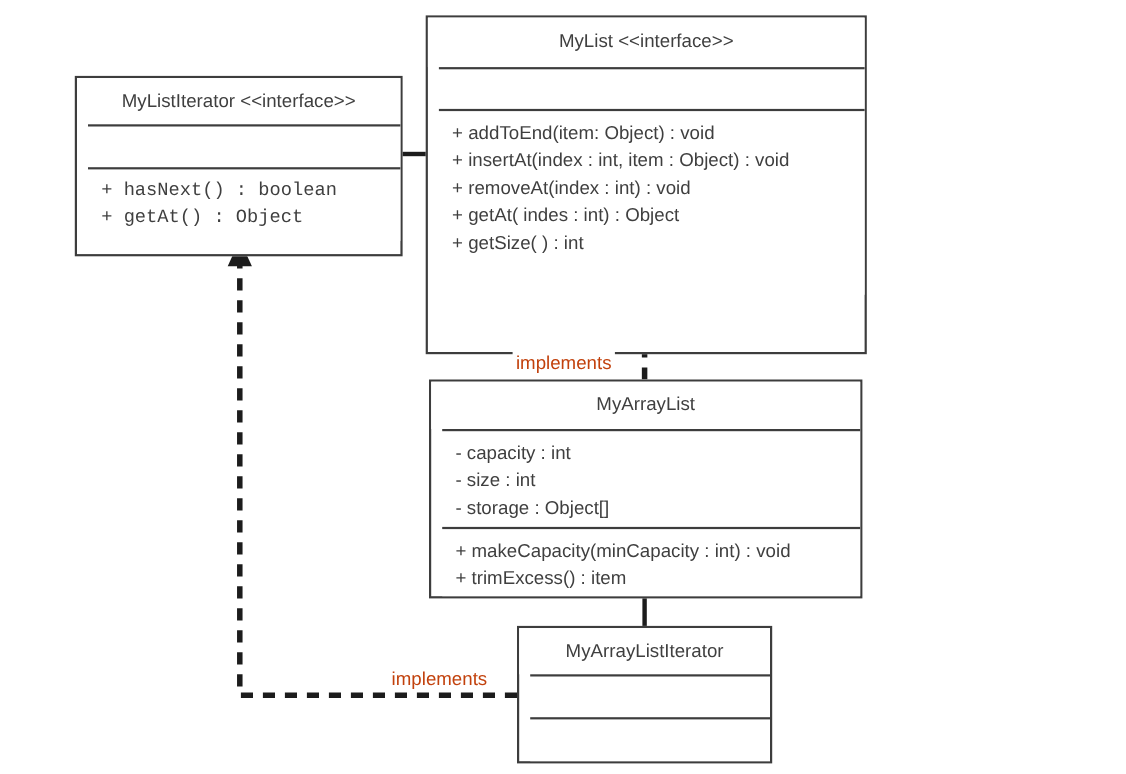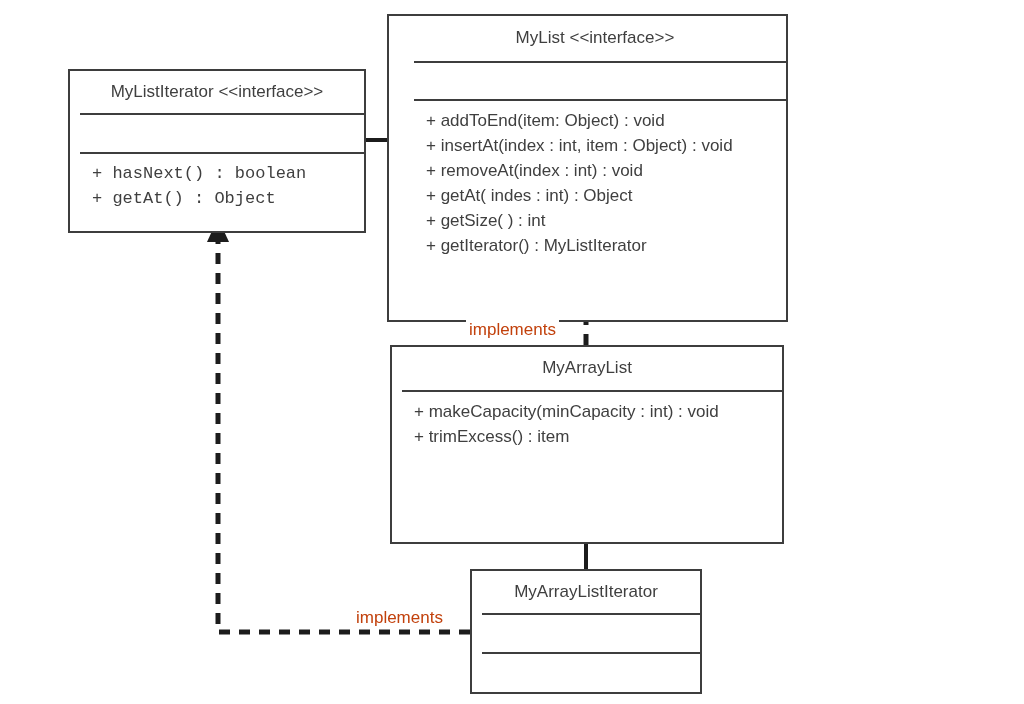--- a/index.html
+++ b/index.html
@@ -64,21 +64,20 @@
   .uml-empty {
     
   }
 
   
   #class-mylist {
     left: 387px;
     top: 14px;
     width: 401px;
     height: 308px;
-    padding-left: 15px;
   }
   #class-mylist .c-title   { height: 45px; }
   #class-mylist .c-attrs   { height: 38px; }
   #class-mylist .c-methods { height: 169px; }
 
   #class-mylistiterator {
     left: 68px;
     top: 69px;
     width: 298px;
     height: 164px;
@@ -188,35 +187,39 @@
 
   <div class="uml-class" id="class-mylist">
     <div class="uml-compartment uml-title c-title">MyList &lt;&lt;interface&gt;&gt;</div>
     <div class="uml-compartment uml-empty c-attrs"></div>
     <div class="uml-compartment uml-members c-methods">
       <div class="uml-member">+ addToEnd(item: Object) : void</div>
       <div class="uml-member">+ insertAt(index : int, item : Object) : void</div>
       <div class="uml-member">+ removeAt(index : int) : void</div>
       <div class="uml-member">+ getAt( indes : int) : Object</div>
       <div class="uml-member">+ getSize( ) : int</div>
-      <div class="uml-member">+ getIterator() : MyListIterator</div>
     </div>
   </div>
 
   <div class="uml-class" id="class-mylistiterator">
     <div class="uml-compartment uml-title c-title">MyListIterator &lt;&lt;interface&gt;&gt;</div>
     <div class="uml-compartment uml-empty c-attrs"></div>
     <div class="uml-compartment uml-members c-methods">
       <div class="uml-member">+ hasNext() : boolean</div>
       <div class="uml-member">+ getAt() : Object</div>
     </div>
   </div>
 
   <div class="uml-class" id="class-myarraylist">
     <div class="uml-compartment uml-title c-title">MyArrayList</div>
+    <div class="uml-compartment uml-members c-attrs">
+      <div class="uml-member">- capacity : int</div>
+      <div class="uml-member">- size : int</div>
+      <div class="uml-member">- storage : Object[]</div>
+    </div>
     <div class="uml-compartment uml-members c-methods">
       <div class="uml-member">+ makeCapacity(minCapacity : int) : void</div>
       <div class="uml-member">+ trimExcess() : item</div>
     </div>
   </div>
 
   <div class="uml-class" id="class-myarraylistiterator">
     <div class="uml-compartment uml-title c-title">MyArrayListIterator</div>
     <div class="uml-compartment uml-empty c-attrs"></div>
     <div class="uml-compartment uml-empty c-methods"></div>

